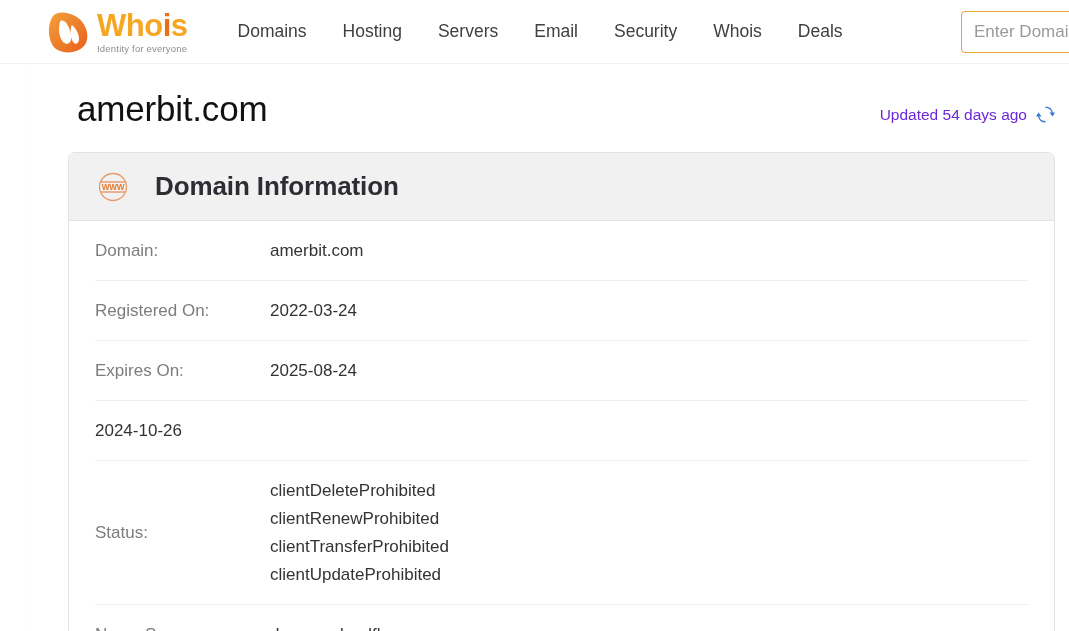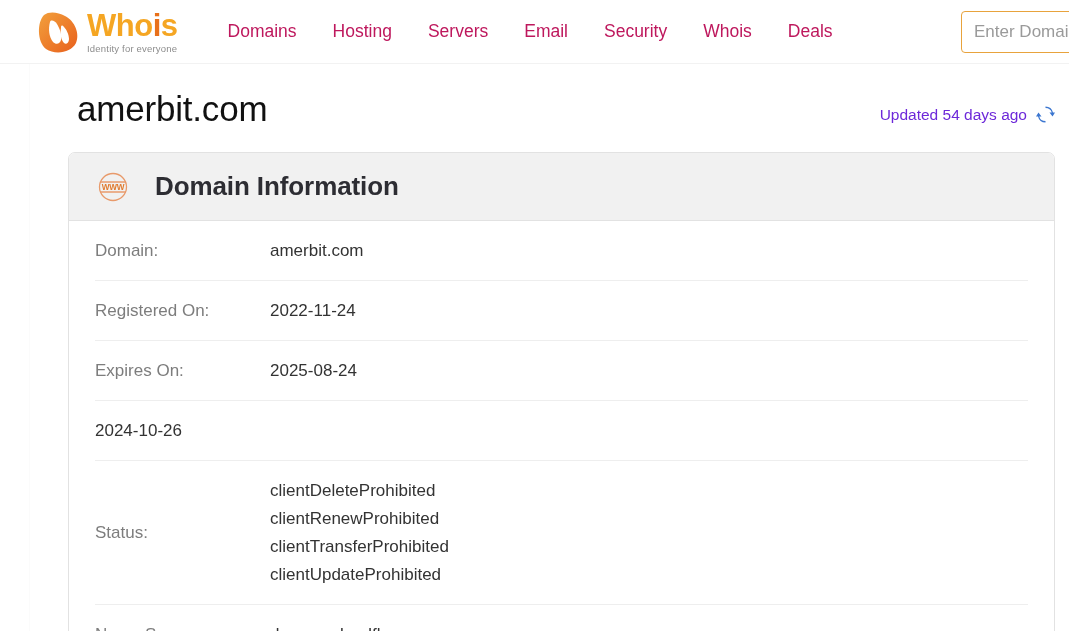--- a/index.html
+++ b/index.html
@@ -17,21 +17,21 @@
     -webkit-font-smoothing: antialiased;
   }
 
   
   .navbar {
     position: relative;
     height: 64px;
     background: #ffffff;
     display: flex;
     align-items: center;
-    padding-left: 35px;
+    padding-left: 45px;
     border-bottom: 1px solid #f2f2f2;
   }
 
   .brand {
     display: flex;
     align-items: center;
     flex: 0 0 auto;
     margin-right: 32px;
     text-decoration: none;
   }
@@ -70,21 +70,21 @@
 
   .nav-links {
     display: flex;
     align-items: center;
     gap: 36px;
     margin-left: 18px;
   }
 
   .nav-link {
     font-size: 17.5px;
-    color: #be185d;
+    color: #404040;
     text-decoration: none;
     white-space: nowrap;
     cursor: pointer;
   }
 
   .search-wrap {
     position: absolute;
     left: 961px;
     top: 11px;
   }
@@ -282,21 +282,21 @@
       <div class="info-row">
         <div class="info-label">Domain:</div>
         <div class="info-value">
           <span class="line">amerbit.com</span>
         </div>
       </div>
 
       <div class="info-row">
         <div class="info-label">Registered On:</div>
         <div class="info-value">
-          <span class="line">2022-11-24</span>
+          <span class="line">2022-03-24</span>
         </div>
       </div>
 
       <div class="info-row">
         <div class="info-label">Expires On:</div>
         <div class="info-value">
           <span class="line">2025-08-24</span>
         </div>
       </div>
 

